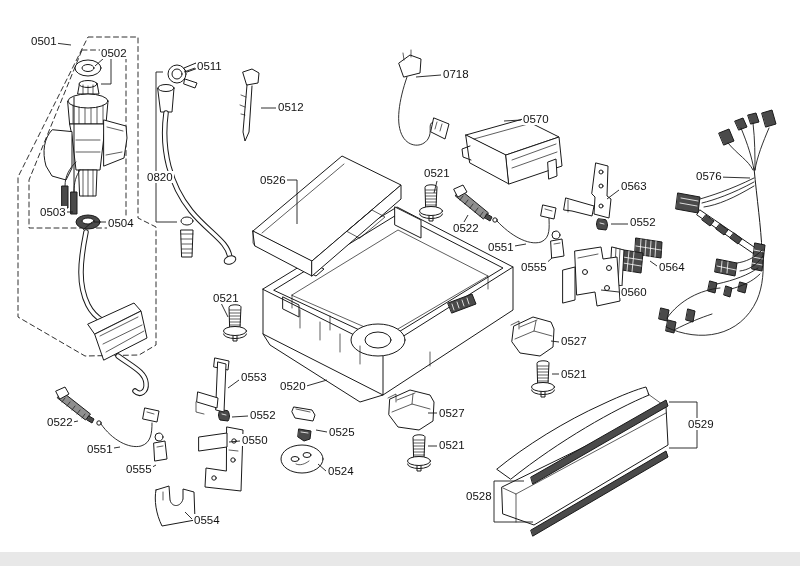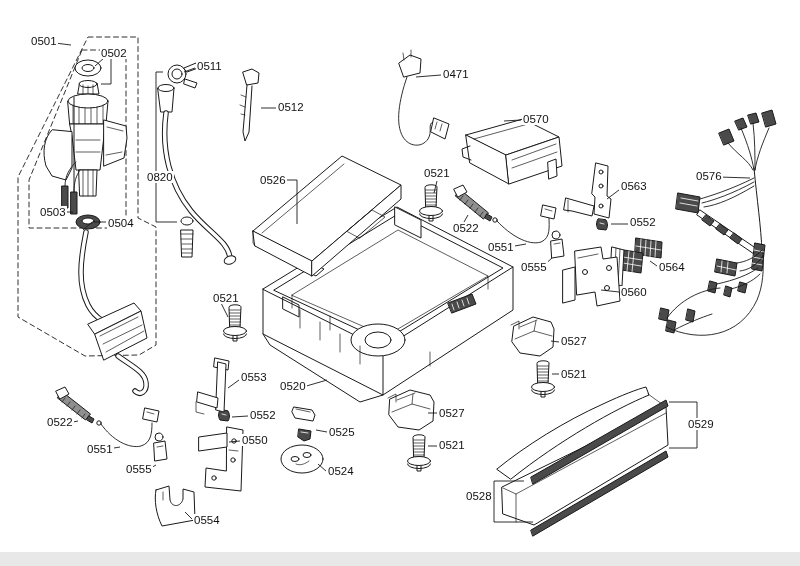--- a/index.html
+++ b/index.html
@@ -376,21 +376,21 @@
       <polyline points="524,481 494,481 494,522 533,522"></polyline>
     </svg>
 
   <div class="labels">
       <div class="part-label" style="left: 30px; top: 35px;">0501</div>
       <div class="part-label" style="left: 100px; top: 47px;">0502</div>
       <div class="part-label" style="left: 196px; top: 60px;">0511</div>
       <div class="part-label" style="left: 277px; top: 101px;">0512</div>
       <div class="part-label" style="left: 146px; top: 171px;">0820</div>
       <div class="part-label" style="left: 259px; top: 174px;">0526</div>
-      <div class="part-label" style="left: 442px; top: 68px;">0471</div>
+      <div class="part-label" style="left: 442px; top: 68px;">0718</div>
       <div class="part-label" style="left: 522px; top: 113px;">0570</div>
       <div class="part-label" style="left: 39px; top: 206px;">0503</div>
       <div class="part-label" style="left: 107px; top: 217px;">0504</div>
       <div class="part-label" style="left: 423px; top: 167px;">0521</div>
       <div class="part-label" style="left: 452px; top: 222px;">0522</div>
       <div class="part-label" style="left: 487px; top: 241px;">0551</div>
       <div class="part-label" style="left: 520px; top: 261px;">0555</div>
       <div class="part-label" style="left: 620px; top: 180px; text-align: right;">0563</div>
       <div class="part-label" style="left: 629px; top: 216px;">0552</div>
       <div class="part-label" style="left: 695px; top: 170px;">0576</div>

